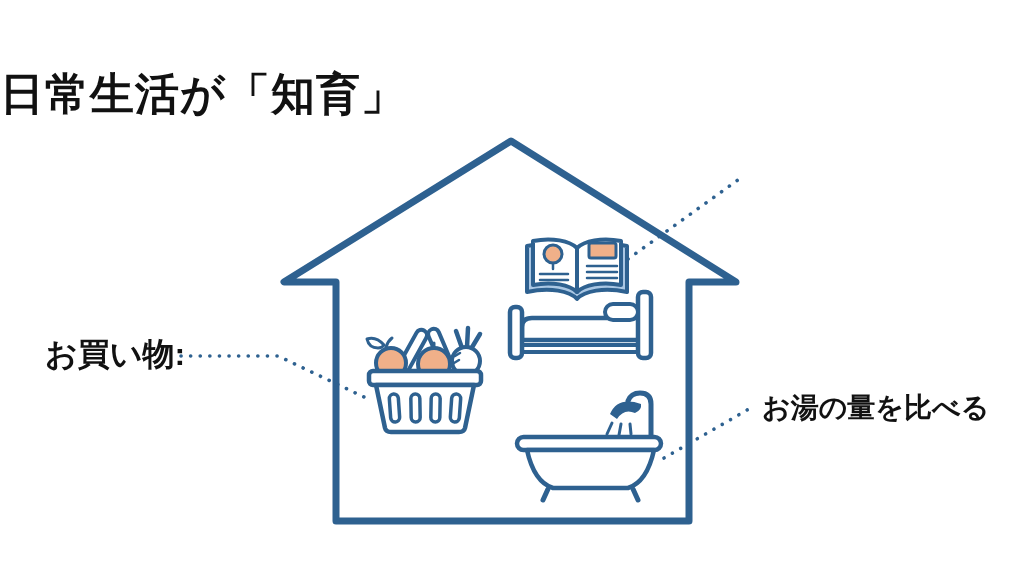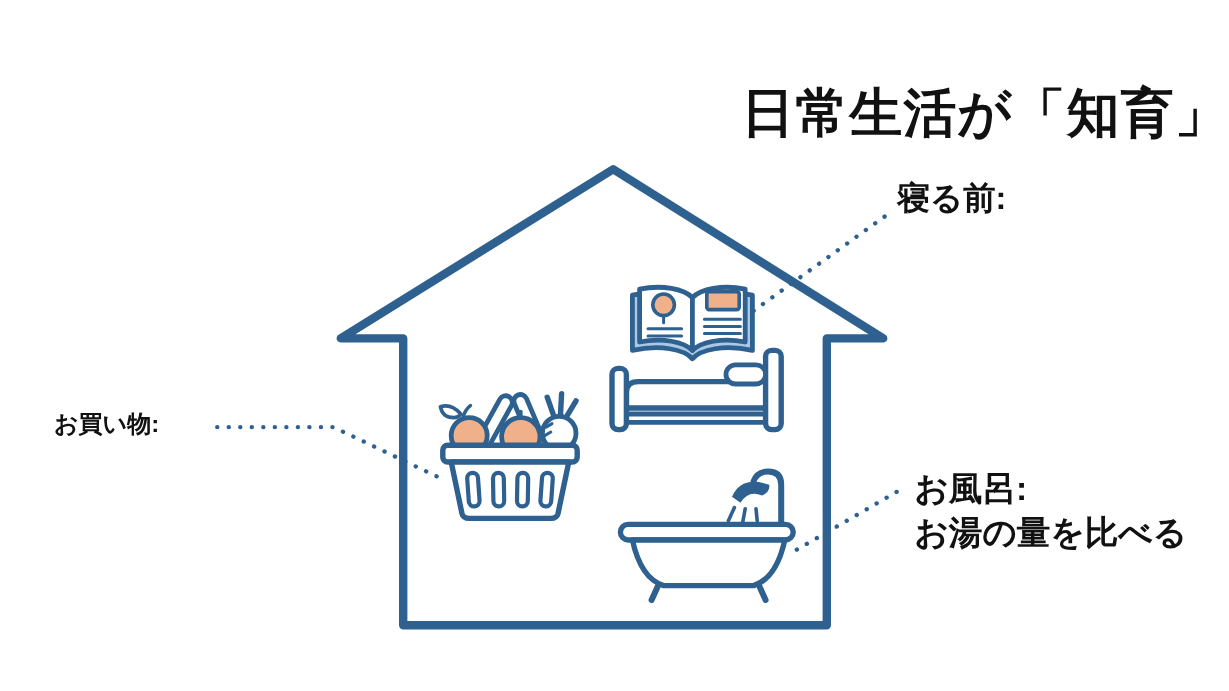--- a/index.html
+++ b/index.html
@@ -14,35 +14,35 @@
     width:1024px;height:576px;
     background:var(--background);
     font-family:"Liberation Sans","DejaVu Sans",sans-serif;
     color:var(--text);
     position:relative;
     overflow:hidden;
   }
   .stage{position:absolute;inset:0;width:1024px;height:576px;}
   .title{
     position:absolute;left:0;top:36px;width:1024px;
-    text-align:right;
+    text-align:left;
     font-size:44px;font-weight:800;letter-spacing:1px;
     color:var(--text);
   }
   .diagram-svg{position:absolute;left:0;top:0;}
   .callout{
     position:absolute;
     font-weight:bold;
     font-size:27px;
     line-height:34px;
     color:var(--text);
     white-space:nowrap;
   }
   .callout-bedtime{left:748px;top:148px;}
-  .callout-shopping{left:45px;top:336px;font-size:20px;line-height:36px;}
+  .callout-shopping{left:45px;top:336px;font-size:32px;line-height:36px;}
   .callout-bath{left:762px;top:390px;font-size:28px;line-height:36px;}
   .callout span{display:block;}
 
   
   .hs{stroke:var(--outline);stroke-width:7;fill:none;stroke-linejoin:round;stroke-linecap:round;}
   .os{stroke:var(--outline);stroke-linejoin:round;stroke-linecap:round;}
   .fw{fill:#ffffff;}
   .fp{fill:var(--peach);}
   .fb{fill:var(--light-blue);}
   .fn{fill:none;}
@@ -106,25 +106,23 @@
       <path class="os fn" stroke-width="5" d="M 651 441 L 651 404 Q 651 393 640 393 Q 631 393 628 401"></path>
       <path class="fo" stroke="none" d="M 610 414 Q 618 396 641 404 Q 642 410 635 413 Q 624 408 617 419 Z"></path>
       <path class="os fn" stroke-width="3" d="M 612 423 L 607 434 M 621 424 L 619 435 M 630 424 L 631 434"></path>
       <rect class="os fw" stroke-width="4.5" x="517" y="437" width="144" height="13" rx="6.5"></rect>
       <path class="os fw" stroke-width="4.5" d="M 527 450 Q 534 482 553 488 L 628 488 Q 647 482 654 450 Z"></path>
       <path class="os fn" stroke-width="5" d="M 548 489 L 543 500 M 633 489 L 638 500"></path>
     </g>
   </svg>
 
   <div class="callout callout-bedtime">
-    <span>寝る前:</span>
   </div>
 
   <div class="callout callout-shopping">
     <span>お買い物:</span>
   </div>
 
   <div class="callout callout-bath">
-    <span>お風呂:</span>
     <span>お湯の量を比べる</span>
   </div>
 
 </div>
 
 </body></html>

